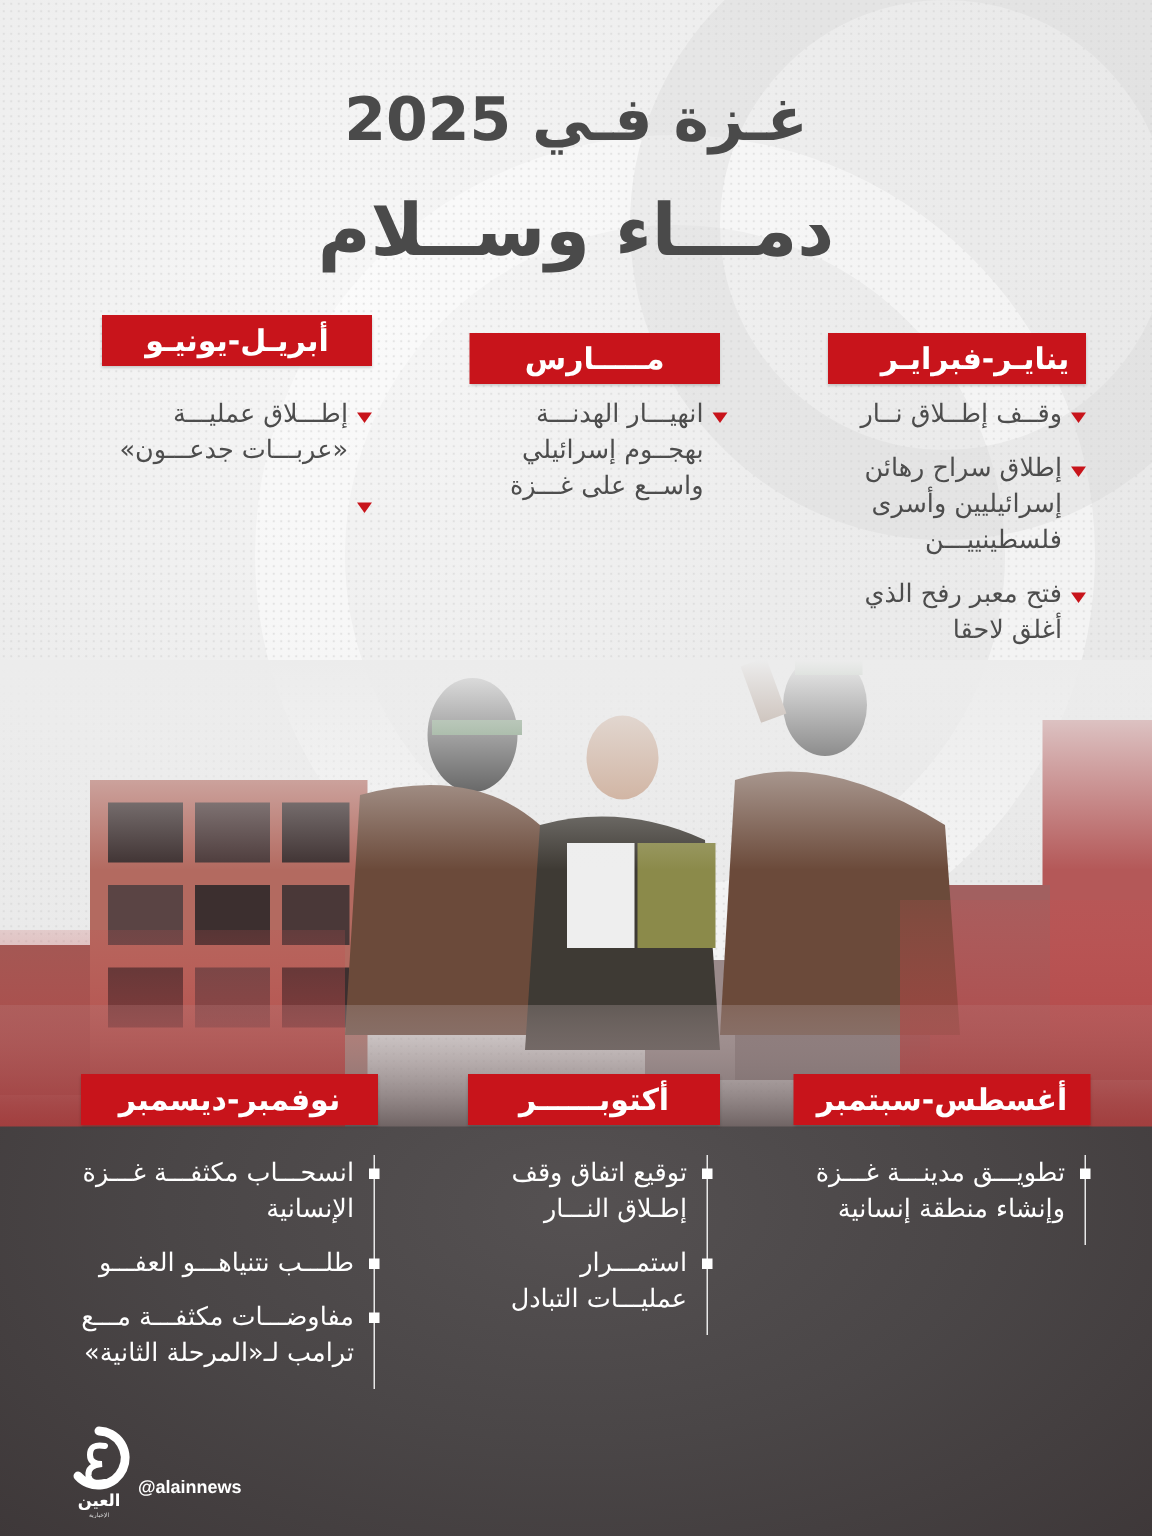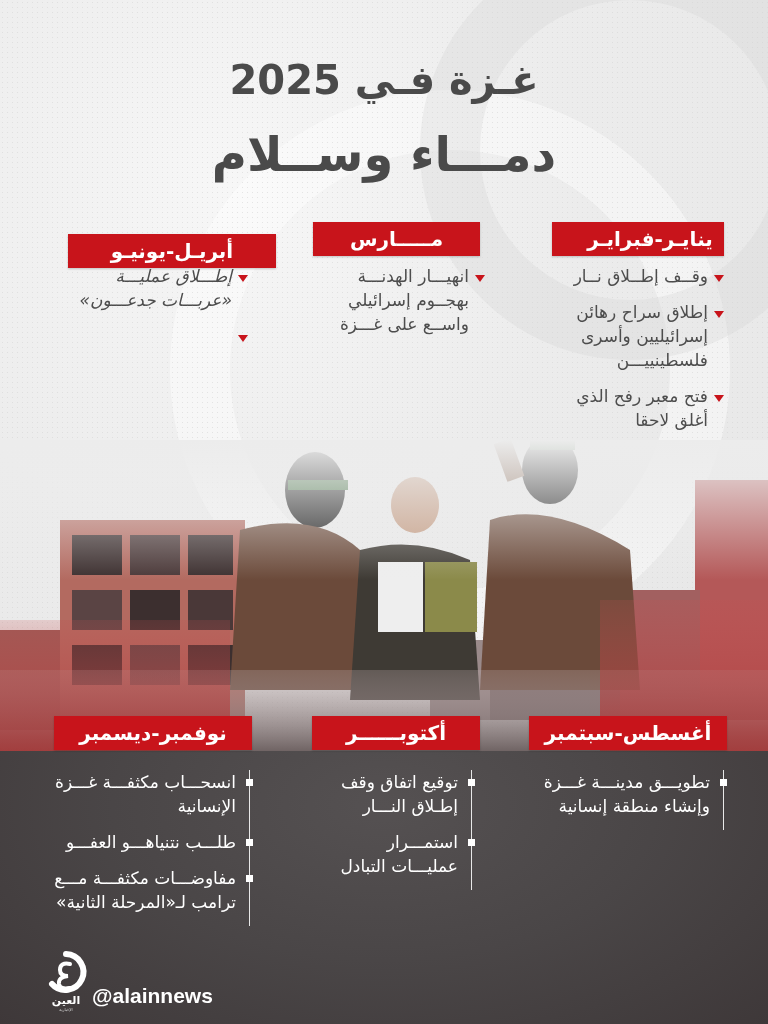--- a/index.html
+++ b/index.html
@@ -85,38 +85,38 @@
   }
   .bcol .bitem .txt {
     color: #ffffff; font-size: 17px; line-height: 24px; text-align: right;
   }
 
   .logo {
     position: absolute; left: 38px; top: 950px; width: 56px; height: 62px;
   }
   .handle {
     position: absolute; left: 92px; top: 984px; color: #ffffff;
-    font-family: "Liberation Sans", sans-serif; font-size: 21px; font-weight: bold;
+    font-family: "Liberation Sans", sans-serif; font-size: 12px; font-weight: bold;
   }
 </style>
 </head>
 <body>
 
 <div class="top-bg">
   <div class="arc a1"></div>
   <div class="arc a2"></div>
   <div class="dots"></div>
 </div>
 
 <div class="title l1">غـزة فـي 2025</div>
 <div class="title l2">دمـــاء وســلام</div>
 
 <div class="month-head" style="left:552px; top:222px; width:172px;padding-left:24px;">ينايـر-فبرايـر</div>
 <div class="month-head" style="left:313px; top:222px; width:167px;">مـــــارس</div>
-<div class="month-head" style="left:68px; top:234px; width:208px;">أبريـل-يونيـو</div>
+<div class="month-head" style="left:68px; top:210px; width:180px;">أبريـل-يونيـو</div>
 
 <div class="col" style="left:552px; top:264px; width:172px;">
   <div class="item">
     <span class="bullet-tri"></span>
     <span class="txt">وقــف إطــلاق نــار</span>
   </div>
   <div class="item">
     <span class="bullet-tri"></span>
     <span class="txt">إطلاق سراح رهائن إسرائيليين وأسرى فلسطينييـــن</span>
   </div>
@@ -126,21 +126,21 @@
   </div>
 </div>
 
 <div class="col" style="left:310px; top:264px; width:175px;">
   <div class="item">
     <span class="bullet-tri"></span>
     <span class="txt">انهيـــار الهدنـــة بهجــوم إسرائيلي واســع على غـــزة</span>
   </div>
 </div>
 
-<div class="col" style="left:62px; top:264px; width:186px;font-style:italic;">
+<div class="col" style="left:62px; top:264px; width:186px;">
   <div class="item">
     <span class="bullet-tri"></span>
     <span class="txt">إطـــلاق عمليـــة «عربـــات جدعـــون»</span>
   </div>
   <div class="item">
     <span class="bullet-tri"></span>
   </div>
 </div>
 
 <div class="collage">

